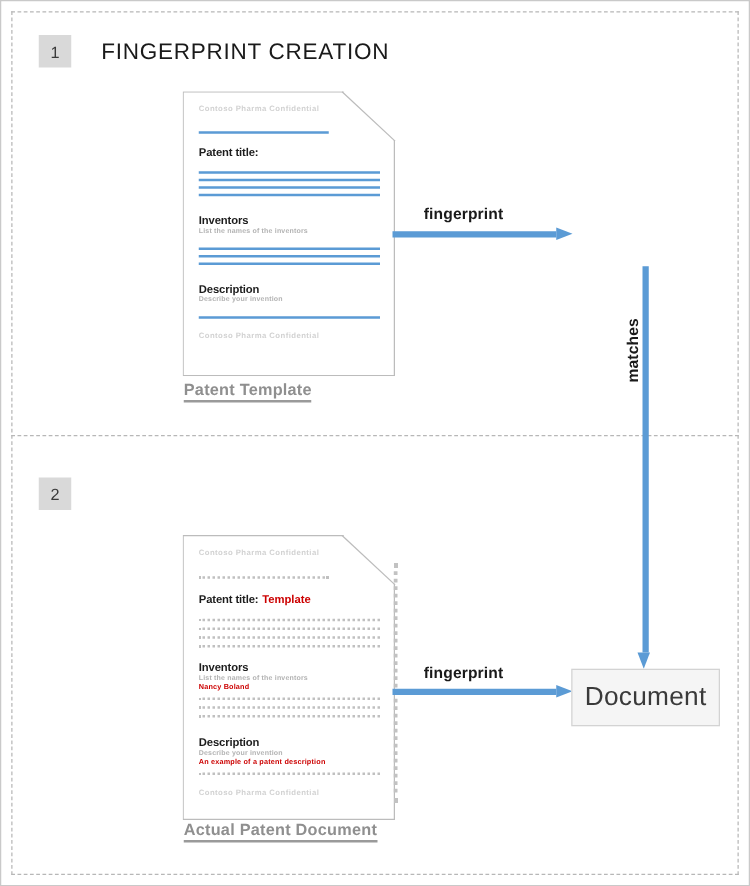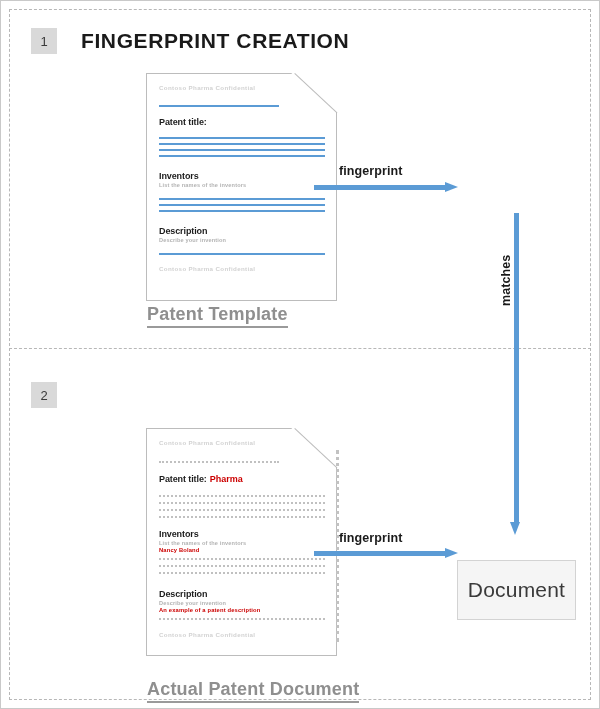--- a/index.html
+++ b/index.html
@@ -49,33 +49,32 @@
     color: #3a3a3a;
     font-size: 13px;
     font-weight: normal;
     display: flex;
     align-items: center;
     justify-content: center;
     letter-spacing: 0;
   }
   .sec-title {
     margin-left: 24px;
-    font-size: 21px;
-    font-weight: bold;
+    font-size: 18px;
+    font-weight: normal;
     color: #1a1a1a;
     letter-spacing: 0.6px;
     white-space: nowrap;
   }
 
   
   .doc {
     position: absolute;
     width: 170px;
     height: 228px;
-    padding-left: 21px;
   }
   .doc-shell {
     position: absolute;
     inset: 0;
     background: #ffffff;
     border: 1px solid #bcbcbc;
     box-sizing: border-box;
     
     clip-path: polygon(0 0, 76% 0, 100% 17%, 100% 100%, 0 100%);
   }
@@ -170,21 +169,21 @@
     right: -2px;
     top: 22px;
     bottom: 14px;
     width: 0;
     border-left: 3px dotted #c2c2c2;
   }
 
   
   .caption {
     position: absolute;
-    font-size: 18px;
+    font-size: 13px;
     font-weight: bold;
     color: #8f8f8f;
     letter-spacing: 0.2px;
     border-bottom: 2px solid #9a9a9a;
     padding-bottom: 1px;
     white-space: nowrap;
   }
 
   
   .node-box {
@@ -324,21 +323,21 @@
     <div class="doc-shell"></div>
     <div class="doc-fold"></div>
     <div class="spine"></div>
     <div class="doc-body">
       <div class="hdr-ghost">Contoso Pharma Confidential</div>
       <div class="spacer-md"></div>
       <div class="rule-dot" style="width:72%;"></div>
       <div class="spacer-sm"></div>
       <div class="title-row">
         <div class="fld-label">Patent title:</div>
-        <div class="title-val">Pharma</div>
+        <div class="title-val">Template</div>
       </div>
       <div class="spacer-sm"></div>
       <div class="rule-dot"></div>
       <div class="rule-dot"></div>
       <div class="rule-dot"></div>
       <div class="rule-dot"></div>
       <div class="spacer-sm"></div>
       <div class="fld-label">Inventors</div>
       <div class="fld-hint">List the names of the inventors</div>
       <div class="fld-value">Nancy Boland</div>
@@ -348,23 +347,23 @@
       <div class="spacer-md"></div>
       <div class="fld-label">Description</div>
       <div class="fld-hint">Describe your invention</div>
       <div class="fld-value">An example of a patent description</div>
       <div class="rule-dot"></div>
       <div class="spacer-sm"></div>
       <div class="ftr-ghost">Contoso Pharma Confidential</div>
     </div>
   </div>
 
-  <div class="caption" style="left:146px; top:655px;margin-top:23px;">Actual Patent Document</div>
+  <div class="caption" style="left:146px; top:655px;">Actual Patent Document</div>
 
   <div class="arrow-label" style="left:338px; top:530px;">fingerprint</div>
   <div class="arrow-h" style="left:313px; top:548px; width:144px;">
     <div class="shaft" style="width:131px;"></div>
     <div class="head" style="left:131px;"></div>
   </div>
 
-  <div class="node-box" style="left:456px; top:559px; width:119px; height:60px;">Document</div>
+  <div class="node-box" style="left:456px; top:534px; width:119px; height:46px;">Document</div>
 
 </div>
 
 </body></html>

